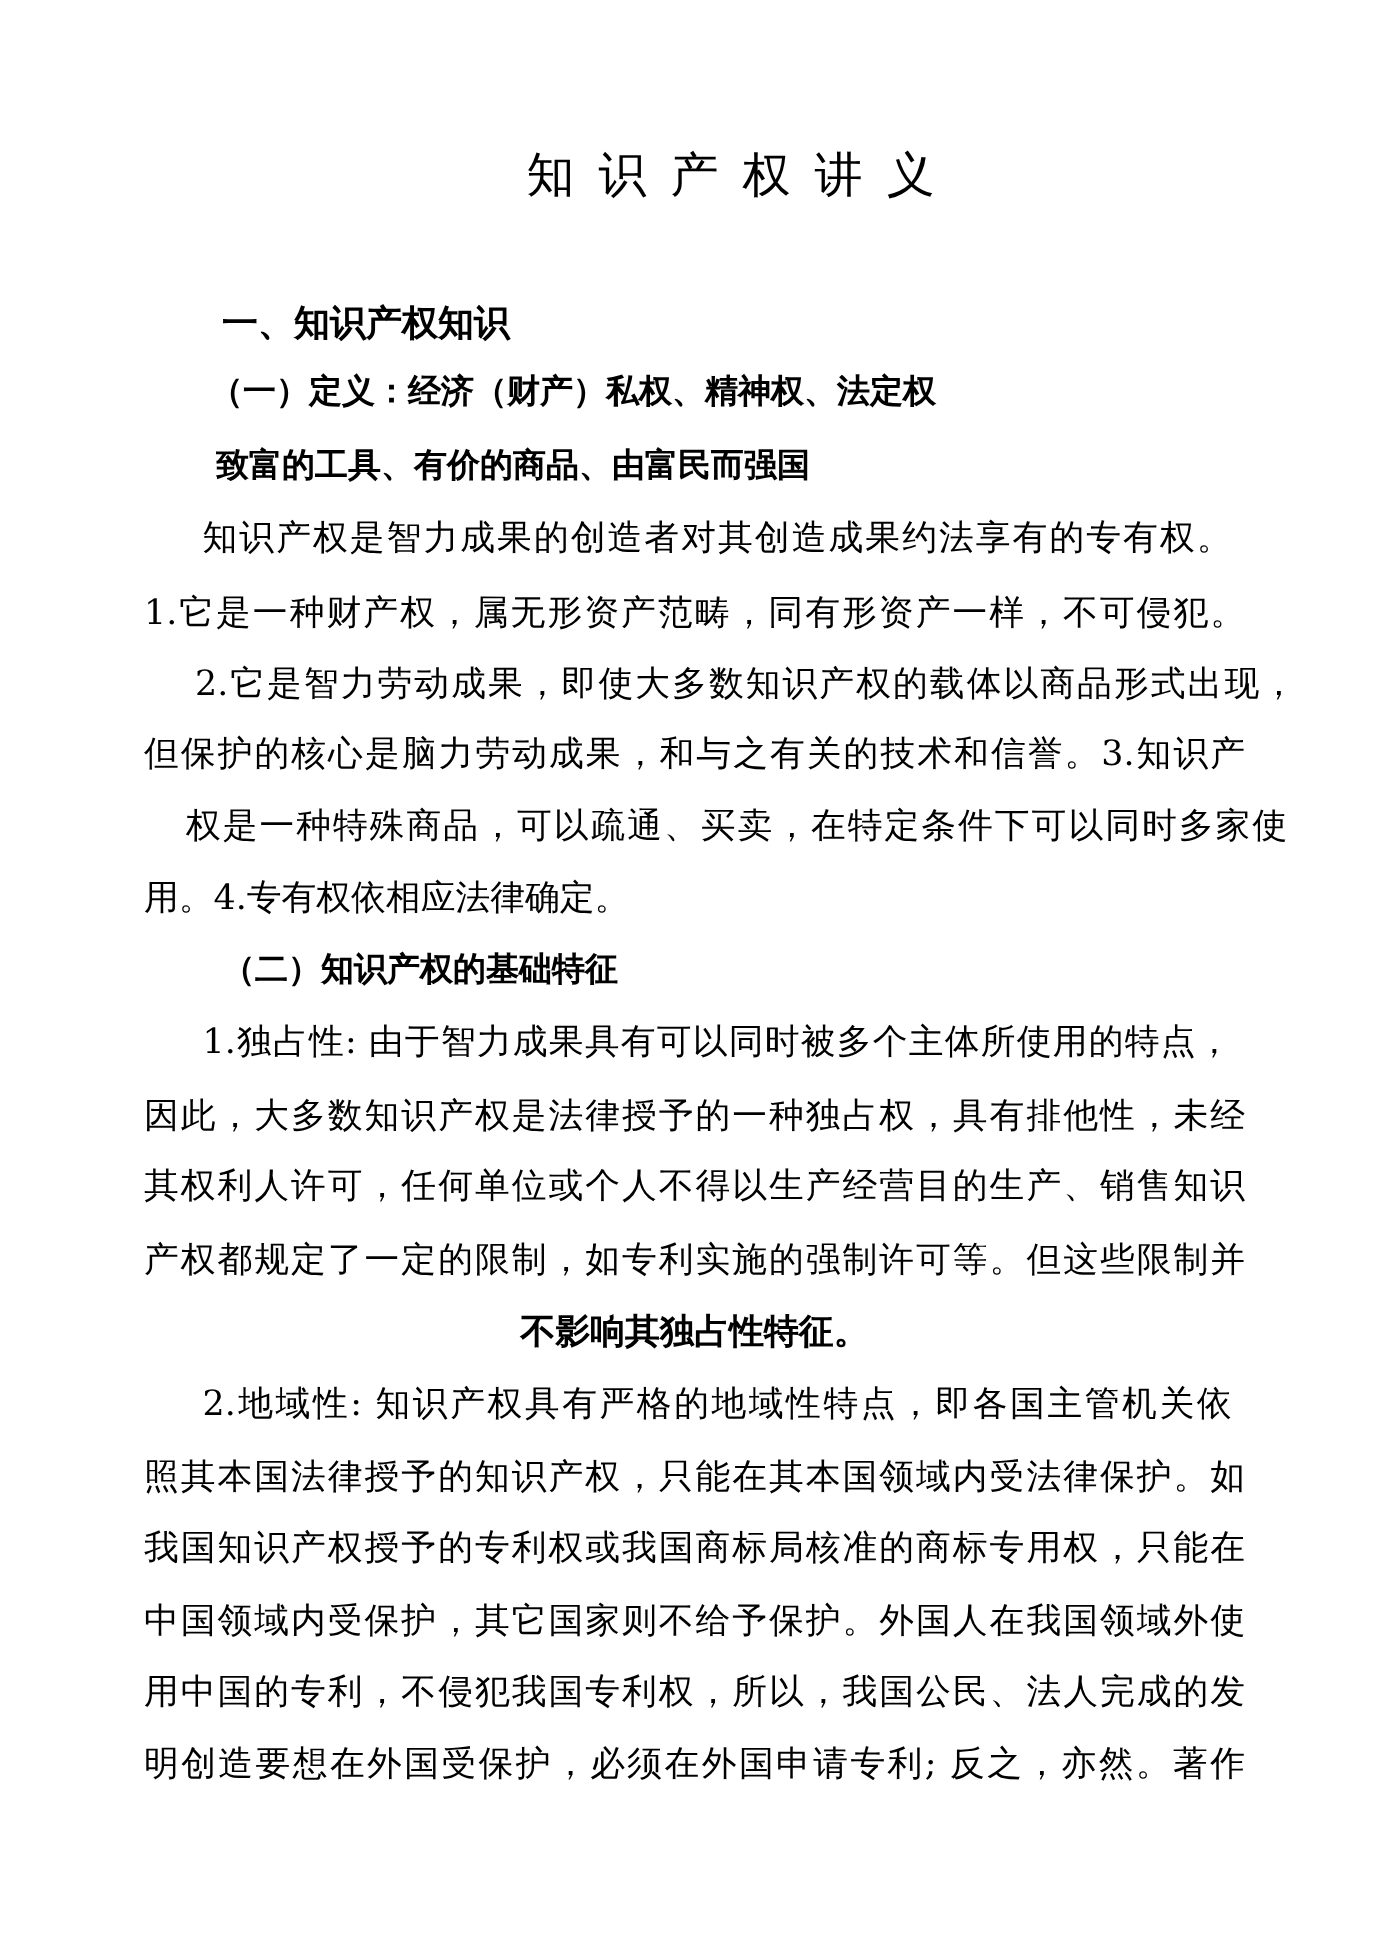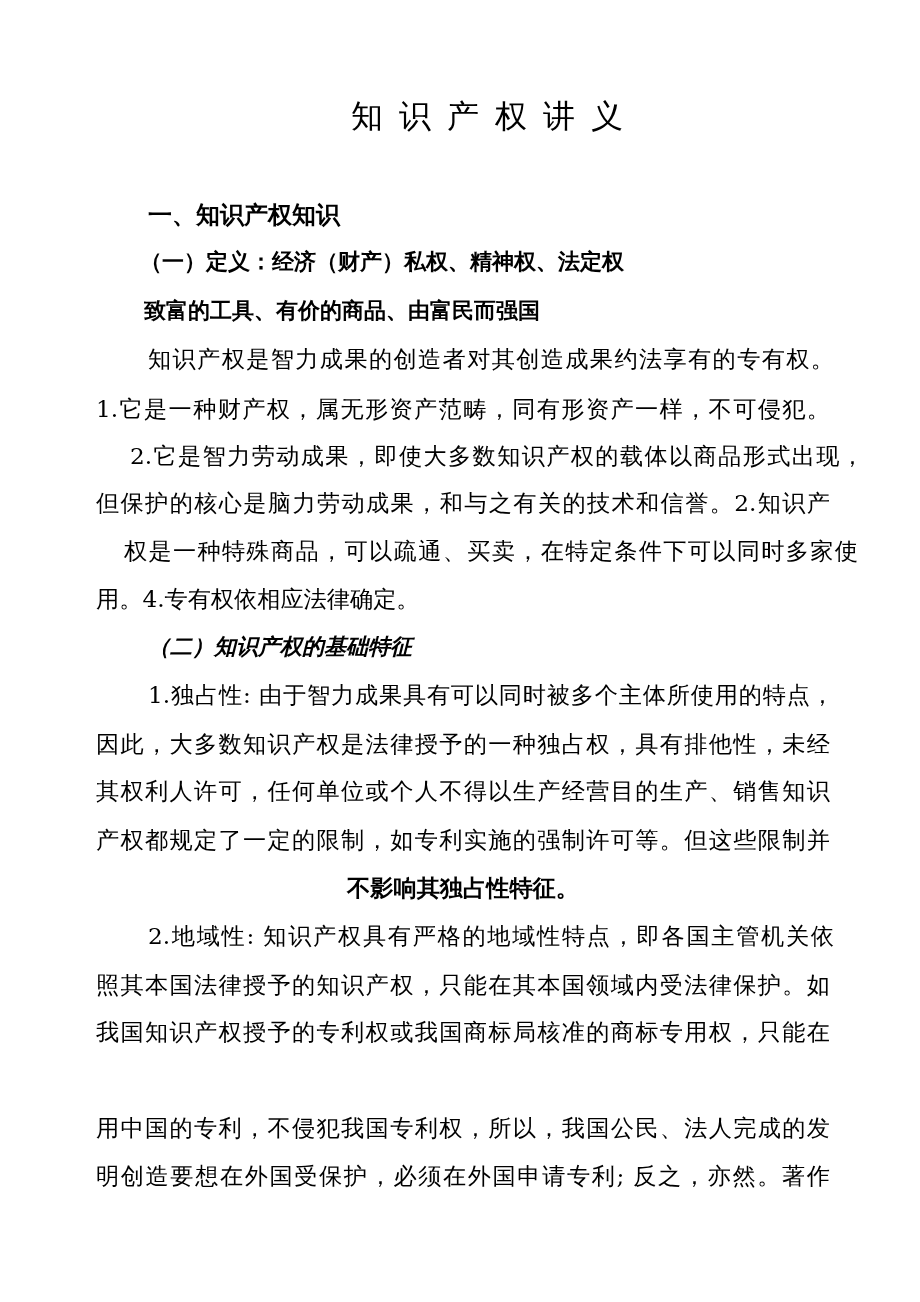--- a/index.html
+++ b/index.html
@@ -47,22 +47,22 @@
   }
   .heading {
     font-family: "DejaVu Sans", "Liberation Sans", sans-serif;
     font-weight: bold;
     text-align: left;
     text-align-last: left;
   }
   .h1 { font-size: 24px; left: 148px; }
   .h2 { font-size: 22px; left: 140px; }
   .h3 { font-size: 22px; left: 144px; }
-  .h4 { font-size: 22px; left: 148px; font-style: italic; }
-  .indent { left: 148px; width: 686px; }
+  .h4 { font-size: 22px; left: 148px; }
+  .indent { left: 135px; width: 686px; }
   .center {
     text-align: center;
     text-align-last: center;
   }
 </style>
 </head>
 <body>
 
 <div class="page">
 
@@ -70,31 +70,32 @@
 
   <div class="line heading h1" style="top:200px;">一、知识产权知识</div>
 
   <div class="line heading h2" style="top:247px;">（一）定义：经济（财产）私权、精神权、法定权</div>
 
   <div class="line heading h3" style="top:296px;">致富的工具、有价的商品、由富民而强国</div>
 
   <div class="line indent" style="top:344px;">知识产权是智力成果的创造者对其创造成果约法享有的专有权。</div>
   <div class="line" style="top:394px;">1.它是一种财产权，属无形资产范畴，同有形资产一样，不可侵犯。</div>
   <div class="line" style="top:441px;margin-left:34px;">2.它是智力劳动成果，即使大多数知识产权的载体以商品形式出现，</div>
-  <div class="line" style="top:488px;">但保护的核心是脑力劳动成果，和与之有关的技术和信誉。2.知识产</div>
+  <div class="line" style="top:488px;">但保护的核心是脑力劳动成果，和与之有关的技术和信誉。3.知识产</div>
   <div class="line" style="top:536px;margin-left:28px;">权是一种特殊商品，可以疏通、买卖，在特定条件下可以同时多家使</div>
   <div class="line last" style="top:584px;">用。4.专有权依相应法律确定。</div>
 
   <div class="line heading h4" style="top:632px;">（二）知识产权的基础特征</div>
 
   <div class="line indent" style="top:680px;">1.独占性: 由于智力成果具有可以同时被多个主体所使用的特点，</div>
   <div class="line" style="top:776px;">其权利人许可，任何单位或个人不得以生产经营目的生产、销售知识</div>
   <div class="line" style="top:729px;">因此，大多数知识产权是法律授予的一种独占权，具有排他性，未经</div>
   <div class="line" style="top:825px;">产权都规定了一定的限制，如专利实施的强制许可等。但这些限制并</div>
   <div class="line center" style="top:873px;font-weight:bold;">不影响其独占性特征。</div>
 
   <div class="line indent" style="top:921px;">2.地域性: 知识产权具有严格的地域性特点，即各国主管机关依</div>
   <div class="line" style="top:970px;">照其本国法律授予的知识产权，只能在其本国领域内受法律保护。如</div>
   <div class="line" style="top:1017px;">我国知识产权授予的专利权或我国商标局核准的商标专用权，只能在</div>
+  <div class="line" style="top:1066px;">中国领域内受保护，其它国家则不给予保护。外国人在我国领域外使</div>
   <div class="line" style="top:1113px;">用中国的专利，不侵犯我国专利权，所以，我国公民、法人完成的发</div>
   <div class="line" style="top:1161px;">明创造要想在外国受保护，必须在外国申请专利; 反之，亦然。著作</div>
 
 </div>
 
 </body></html>

